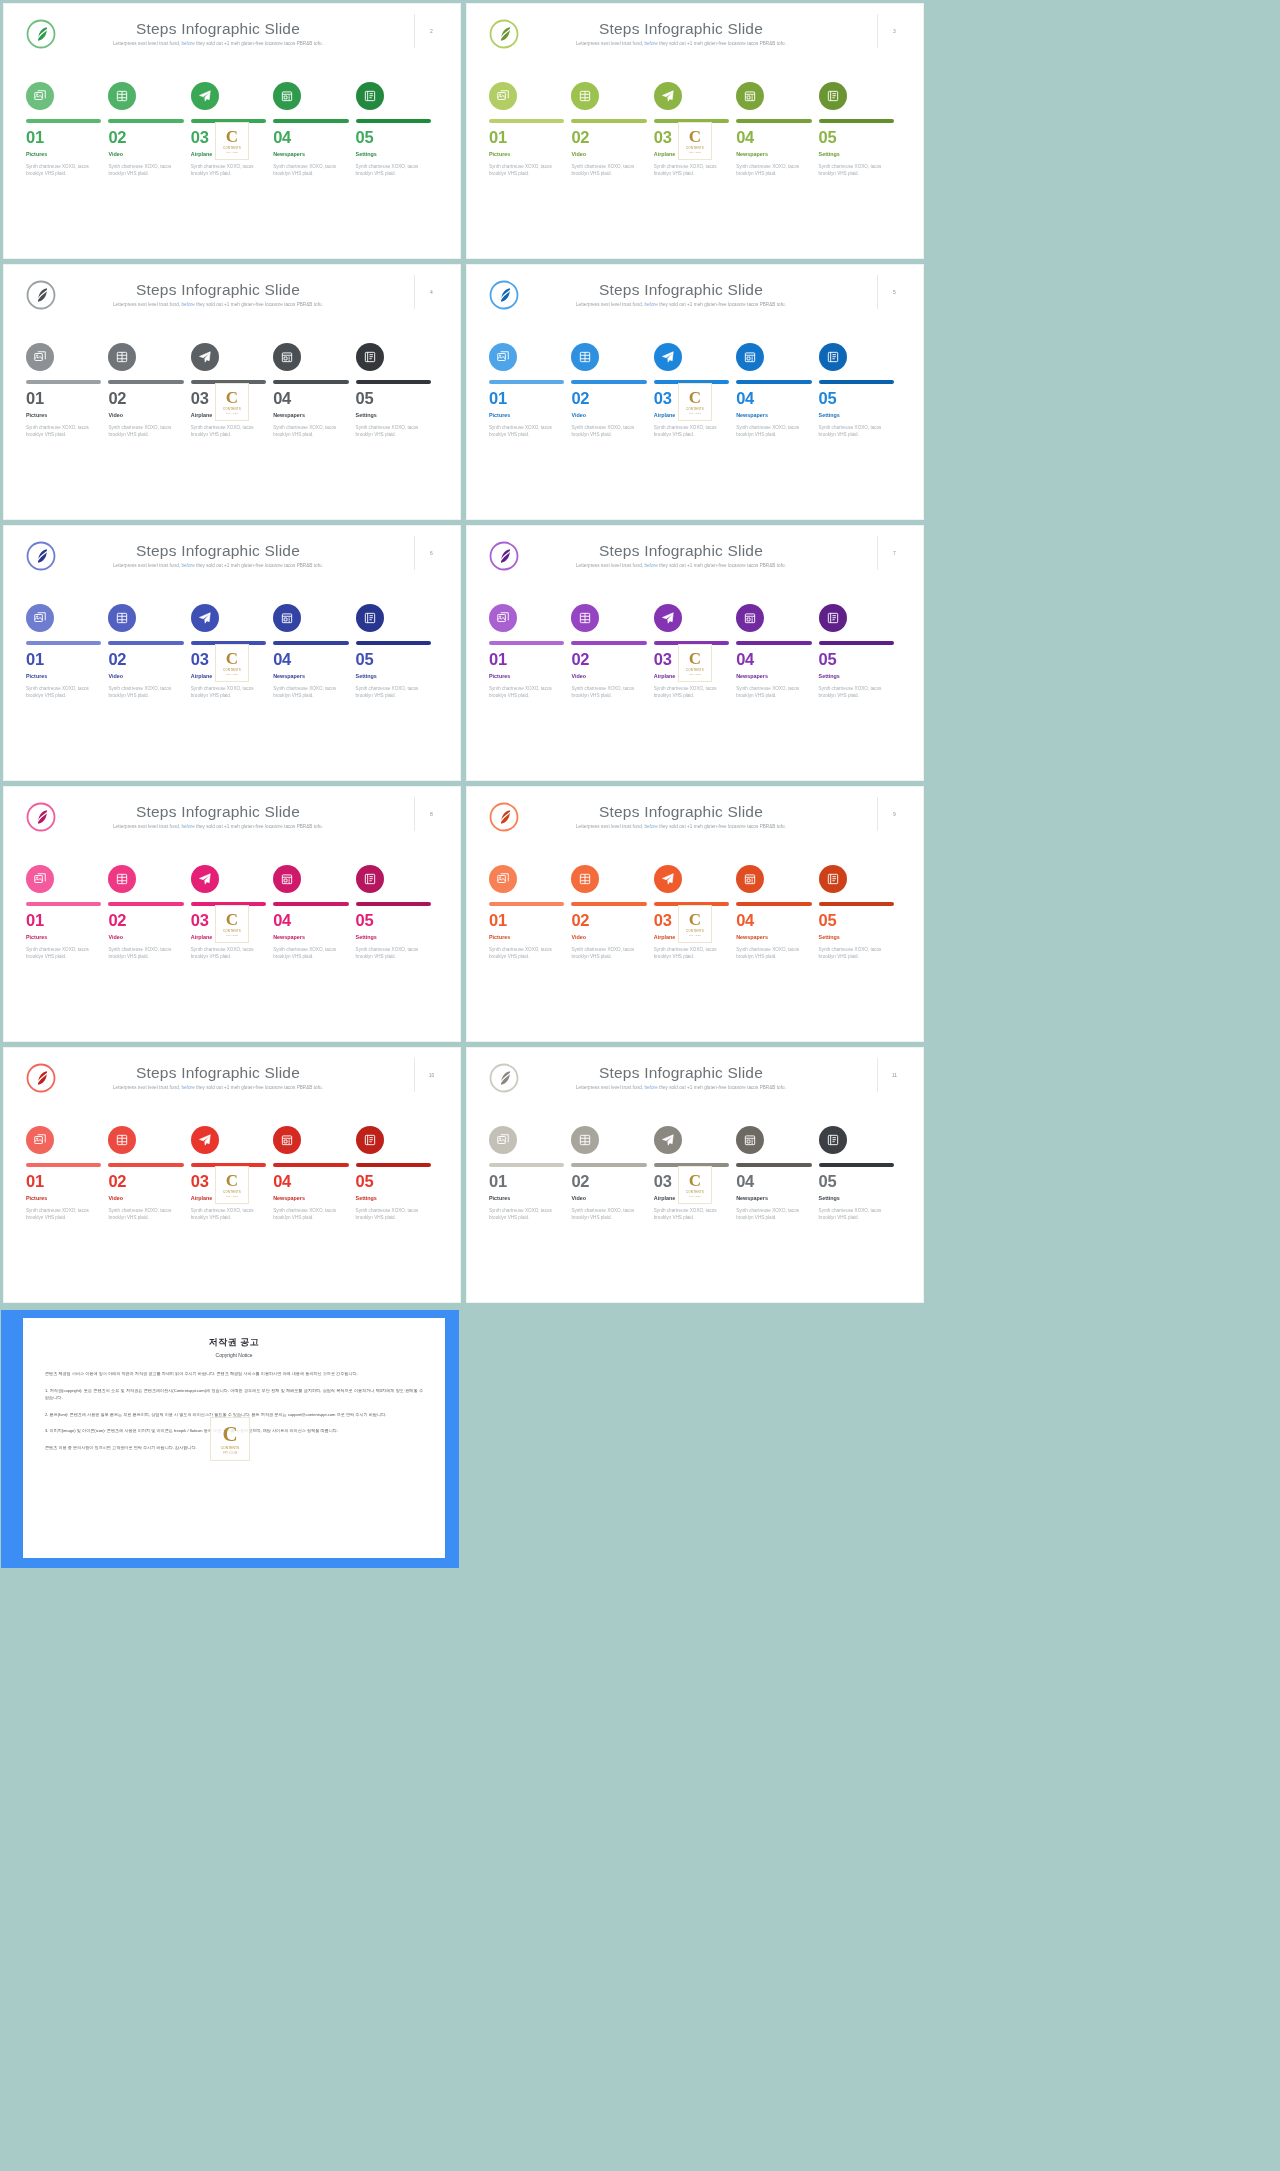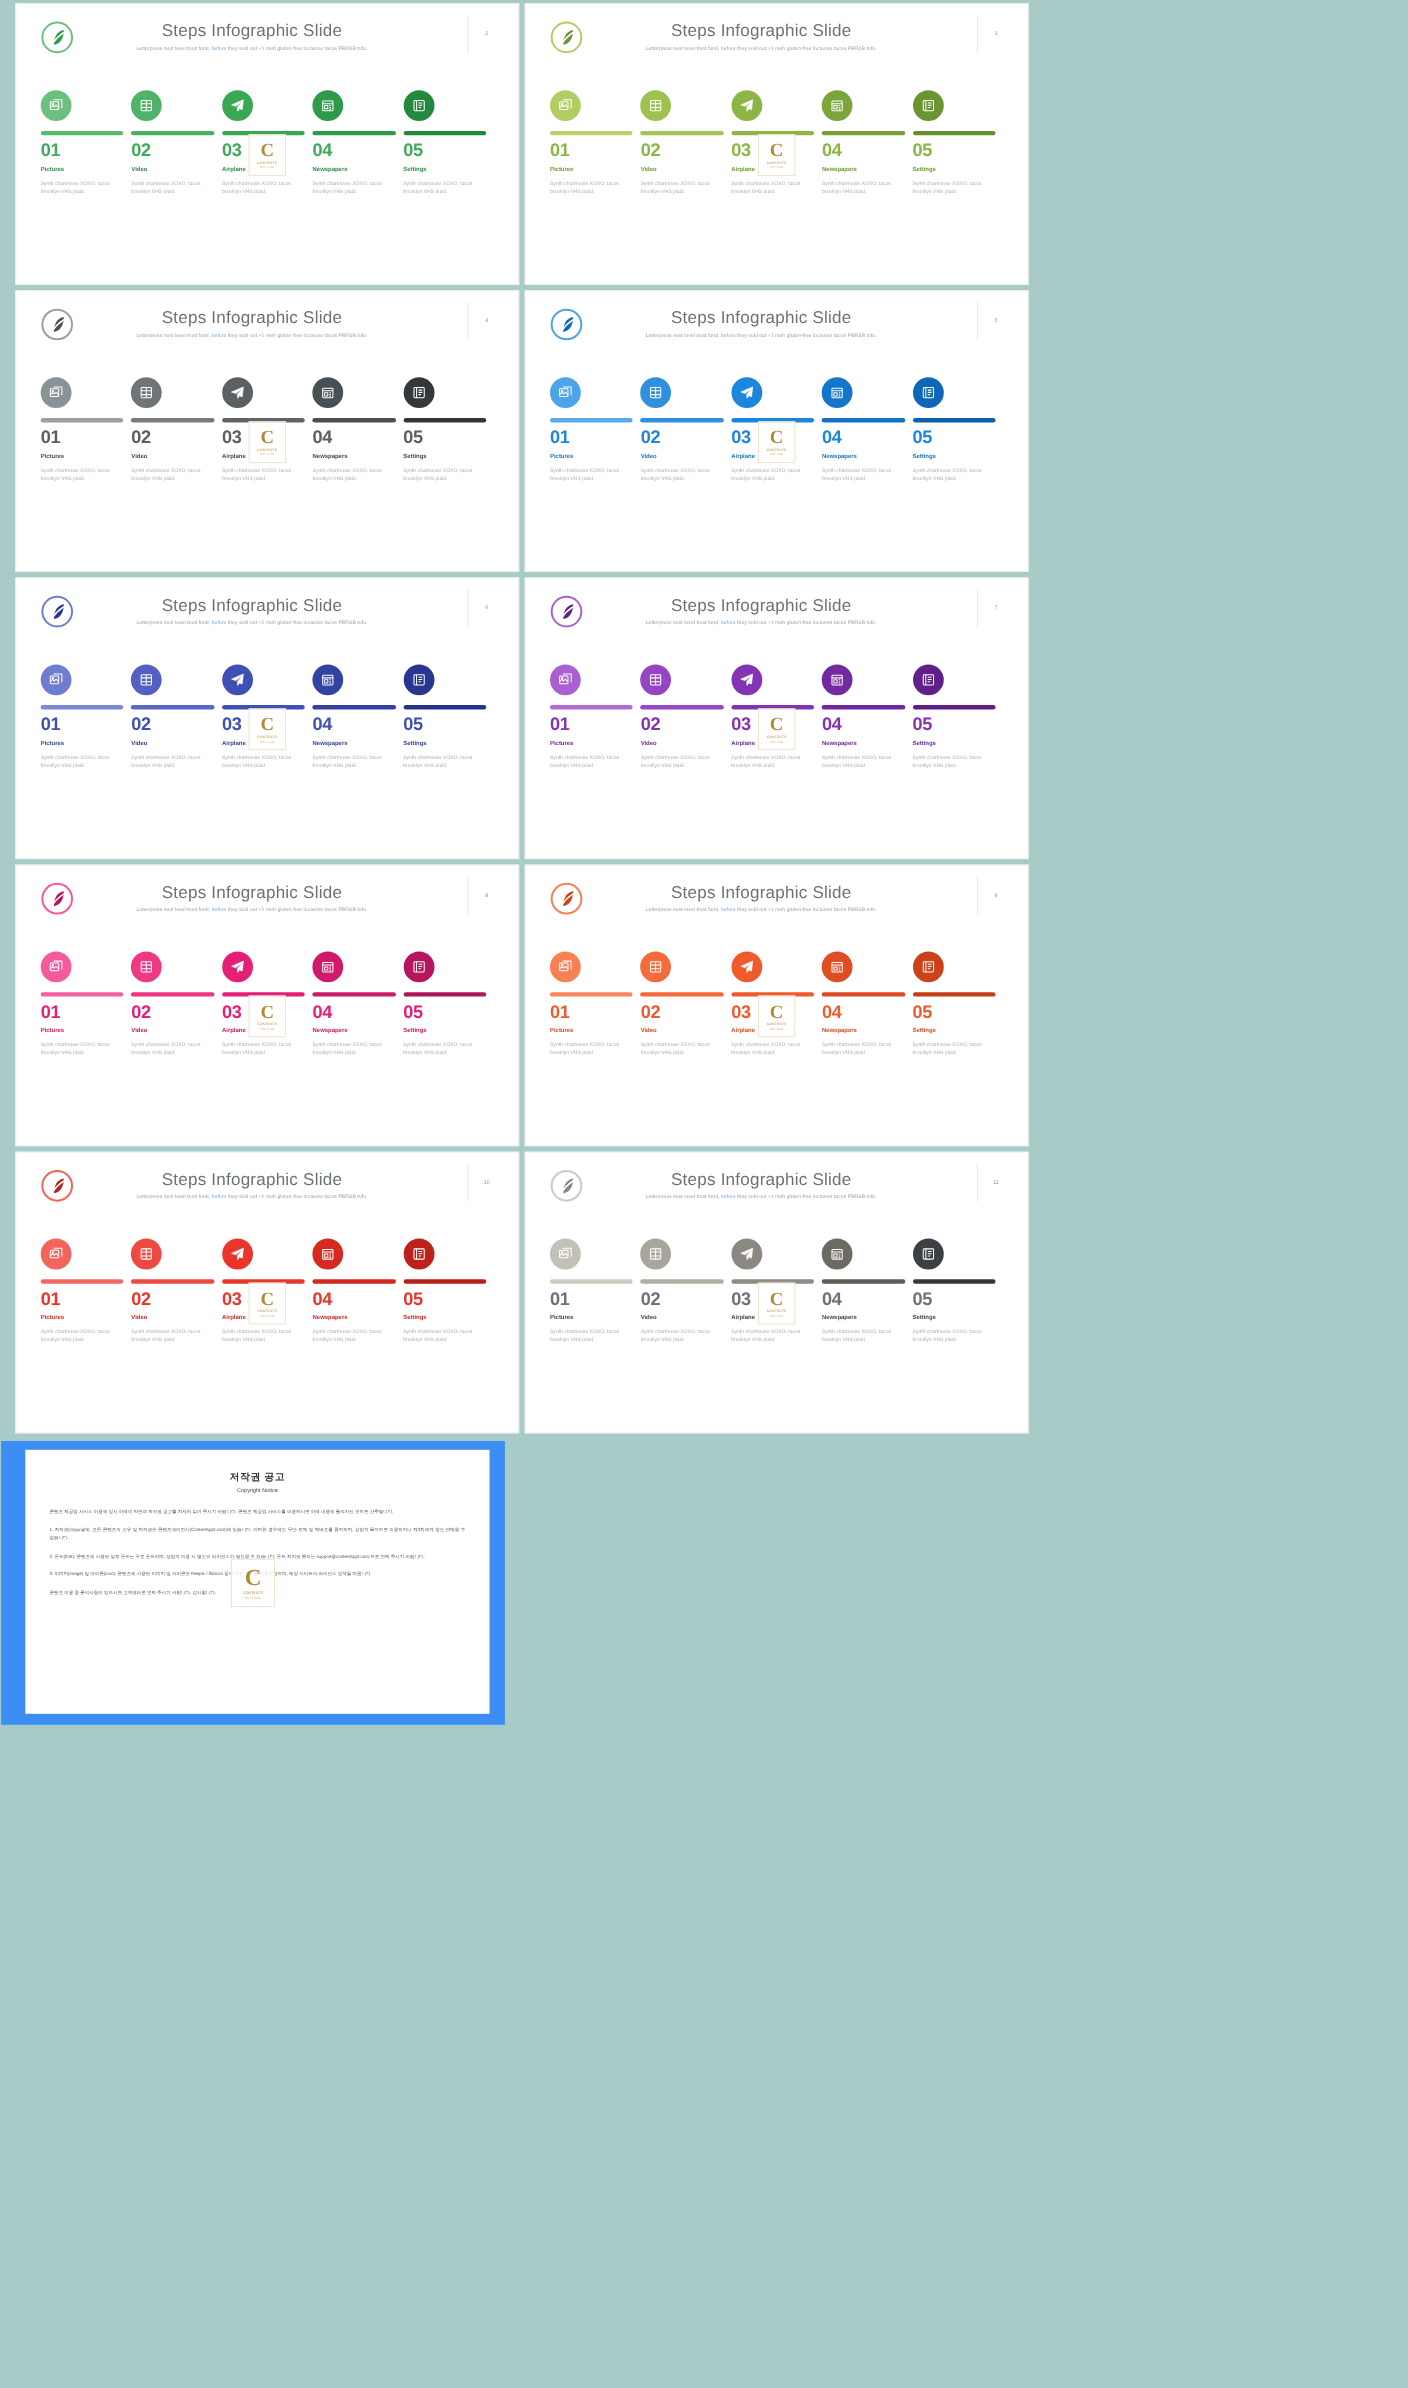--- a/index.html
+++ b/index.html
@@ -18,21 +18,21 @@
     position: relative;
   }
 
   
   .slide-grid {
     display: grid;
     grid-template-columns: 462px 462px;
     grid-auto-rows: 260px;
     column-gap: 1px;
     row-gap: 1px;
-    padding: 3px 0 0 14px;
+    padding: 3px 0 0 3px;
   }
 
   .slide-card {
     position: relative;
     background: #ffffff;
     width: 458px;
     height: 256px;
     overflow: hidden;
     border: 1px solid #eef3f2;
   }

